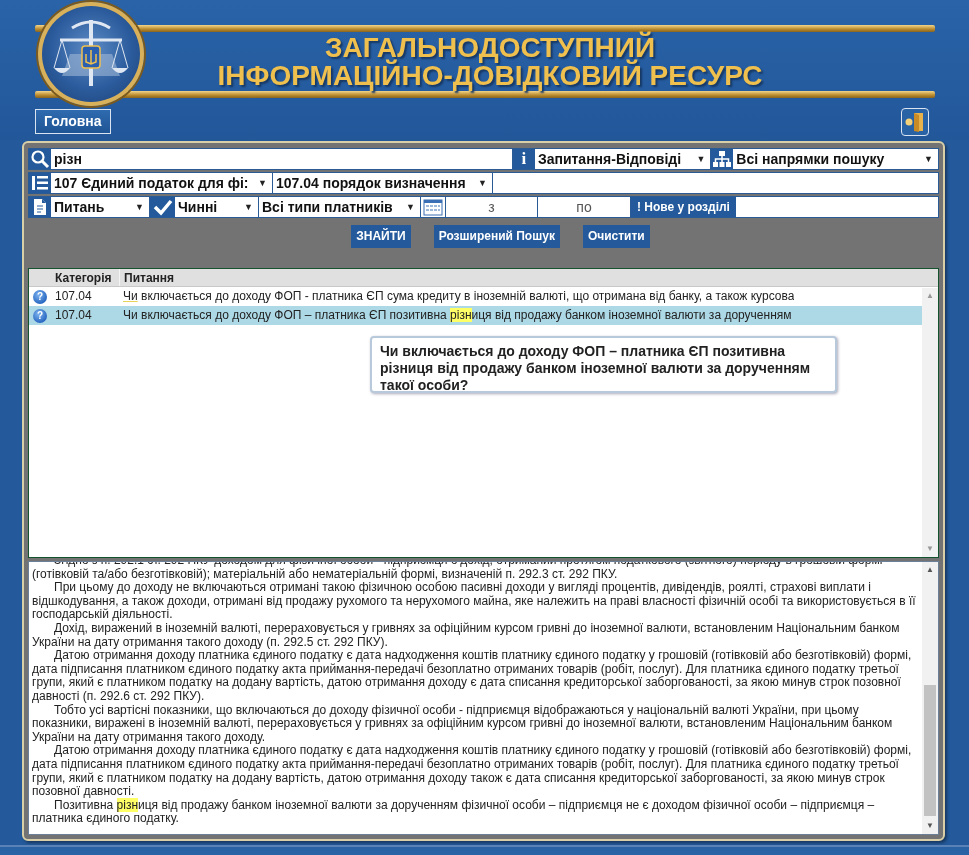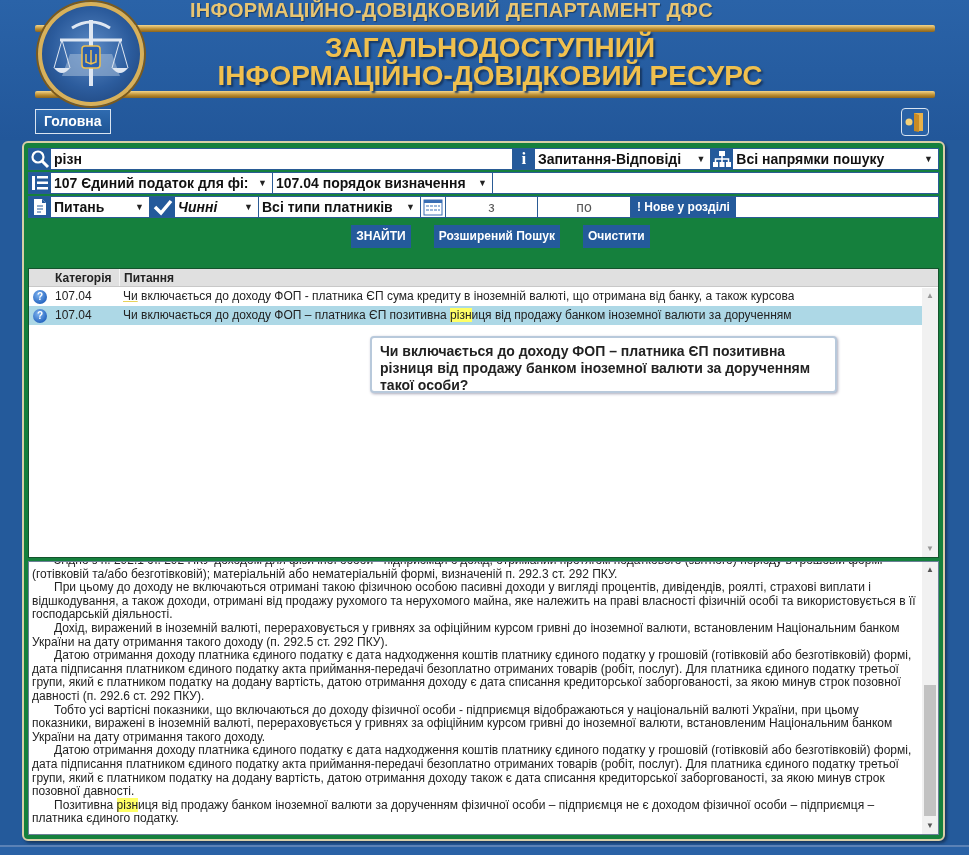--- a/index.html
+++ b/index.html
@@ -26,21 +26,21 @@
     border: 4px solid #d8b15a; box-shadow: 0 0 0 2px #7a5a1e; }
   .logo svg { position: absolute; left: 0; top: 0; }
   .home-btn { position: absolute; left: 35px; top: 109px; height: 25px; padding: 0 8px;
     background: linear-gradient(#2f6bb0, #1f5595); border: 1px solid #d9e4f0; border-radius: 0;
     color: #ffffff; font-weight: bold; font-size: 14px; line-height: 23px; cursor: pointer; }
   .exit-btn { position: absolute; left: 901px; top: 108px; width: 28px; height: 28px;
     border: 1px solid #d9e4f0; border-radius: 4px; background: #2a62a6; cursor: pointer; }
 
   
   .panel { position: absolute; left: 22px; top: 141px; width: 923px; height: 700px;
-    background: #15803d; border: 2px solid #d8cfa8; border-radius: 6px;
+    background: #737373; border: 2px solid #d8cfa8; border-radius: 6px;
     box-shadow: 2px 2px 3px #17375f; }
   .row { position: absolute; left: 4px; width: 911px; height: 22px; display: flex;
     border: 1px solid #2a5b95; background: #fff; }
   .row1 { top: 5px; }
   .row2 { top: 29px; }
   .row3 { top: 53px; }
   .ico-cell { width: 22px; height: 20px; background: #245a9b; display: flex; align-items: center; justify-content: center; flex: none; }
   .field { height: 20px; border-right: 1px solid #2a5b95; font-size: 14px; font-weight: bold; color: #111;
     line-height: 20px; padding-left: 3px; position: relative; white-space: nowrap; overflow: hidden; cursor: pointer; }
   .field .arrow { position: absolute; right: 5px; top: 0; font-size: 9px; color: #222; }
@@ -83,21 +83,20 @@
   .answer-inner p { text-indent: 22px; }
 
   .bottom-strip { position: absolute; left: 0; top: 845px; width: 969px; height: 10px; background: #2a62a6; border-top: 2px solid #5b82b6; }
 </style>
 </head>
 <body>
 
 <div class="header">
   <div class="gold-bar top"></div>
   <div class="gold-bar bottom"></div>
-  <div class="dept-title">ІНФОРМАЦІЙНО-ДОВІДКОВИЙ ДЕПАРТАМЕНТ ДФС</div>
   <div class="main-title">
     <div>ЗАГАЛЬНОДОСТУПНИЙ</div>
     <div>ІНФОРМАЦІЙНО-ДОВІДКОВИЙ РЕСУРС</div>
   </div>
   <div class="logo">
     <svg width="98" height="96" viewBox="0 0 98 96">
       <path d="M20 70 L78 70 L70 48 L28 48 Z" fill="#9fb7d6" opacity="0.6"></path>
       <rect x="47" y="14" width="4" height="66" fill="#dfe7f2"></rect>
       <path d="M30 22 Q49 10 68 22" stroke="#dfe7f2" stroke-width="3" fill="none"></path>
       <line x1="18" y1="34" x2="80" y2="34" stroke="#dfe7f2" stroke-width="3"></line>
@@ -178,21 +177,21 @@
         </svg>
     </div>
     <div class="field" style="width:99px;">
       <span>Питань</span><span class="arrow">▼</span>
     </div>
     <div class="ico-cell" style="width:25px;">
       <svg width="20" height="18" viewBox="0 0 20 18">
           <path d="M2 9 L8 15 L18 3" stroke="#fff" stroke-width="3.5" fill="none"></path>
         </svg>
     </div>
-    <div class="field" style="width:84px;font-style:italic;">
+    <div class="field" style="width:84px;">
       <span>Чинні</span><span class="arrow">▼</span>
     </div>
     <div class="field" style="width:162px;">
       <span>Всі типи платників</span><span class="arrow">▼</span>
     </div>
     <div class="field" style="width:25px;padding:0;display:flex;align-items:center;justify-content:center;">
       <svg width="20" height="18" viewBox="0 0 20 18">
           <rect x="1" y="2" width="18" height="15" fill="#fff" stroke="#3a6fb5"></rect>
           <rect x="1" y="2" width="18" height="3" fill="#3a6fb5"></rect>
           <g fill="#9db8db">

